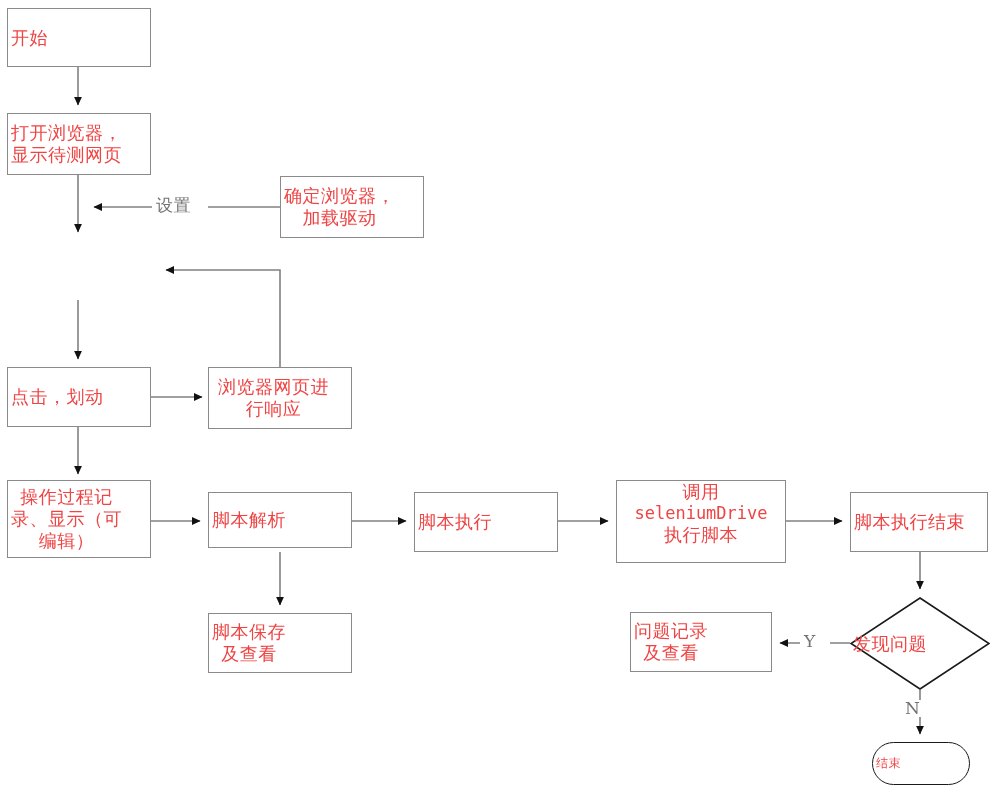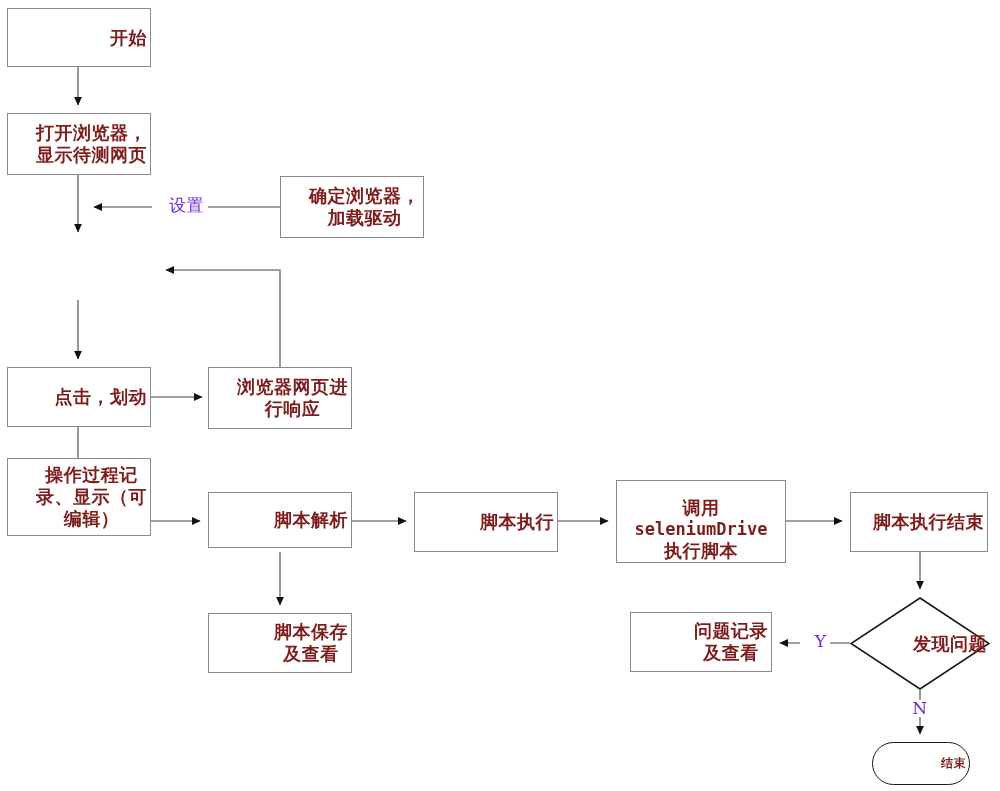--- a/index.html
+++ b/index.html
@@ -23,29 +23,28 @@
     left: 0;
     top: 0;
     width: 1000px;
     height: 791px;
   }
   .node {
     position: absolute;
     box-sizing: border-box;
     display: flex;
     align-items: center;
-    justify-content: flex-end;
+    justify-content: flex-start;
     text-align: center;
-    color: #7f1d1d;
+    color: #ef4444;
     background: #ffffff;
     border: 1px solid #8a8a8a;
     line-height: 1.22;
     letter-spacing: 0.5px;
     z-index: 2;
-    font-weight: bold;
   }
   .node .txt {
     display: block;
     white-space: pre-line;
     padding: 0 3px;
   }
   .rect {
     font-size: 18px;
   }
   .terminator {
@@ -68,25 +67,25 @@
     font-size: 18px;
   }
   .mono {
     font-family: "DejaVu Sans Mono", "Liberation Mono", monospace;
     font-size: 17px;
     letter-spacing: 0;
   }
   .edge-label {
     position: absolute;
     background: #ffffff;
-    color: #6d28d9;
+    color: #737373;
     font-size: 17px;
     padding: 0 4px;
     z-index: 3;
-    text-align: right;
+    text-align: left;
     line-height: 1;
   }
   .edge-label.cjk {
     font-size: 17px;
     letter-spacing: 0.5px;
   }
   .edge-label.latin {
     font-family: "DejaVu Serif", "Liberation Serif", serif;
     font-size: 17px;
   }
@@ -155,21 +154,21 @@
 
   <div class="node rect" style="left:7px; top:367px; width:144px; height:60px;">
     <span class="txt">点击，划动</span>
   </div>
 
   <div class="node rect" style="left:208px; top:367px; width:144px; height:62px;padding-left:6px;">
     <span class="txt">浏览器网页进
 行响应</span>
   </div>
 
-  <div class="node rect" style="left:7px; top:458px; width:144px; height:78px;">
+  <div class="node rect" style="left:7px; top:480px; width:144px; height:78px;">
     <span class="txt">操作过程记
 录、显示（可
 编辑）</span>
   </div>
 
   <div class="node rect" style="left:208px; top:492px; width:144px; height:56px;">
     <span class="txt">脚本解析</span>
   </div>
 
   <div class="node rect" style="left:208px; top:613px; width:144px; height:60px;">

